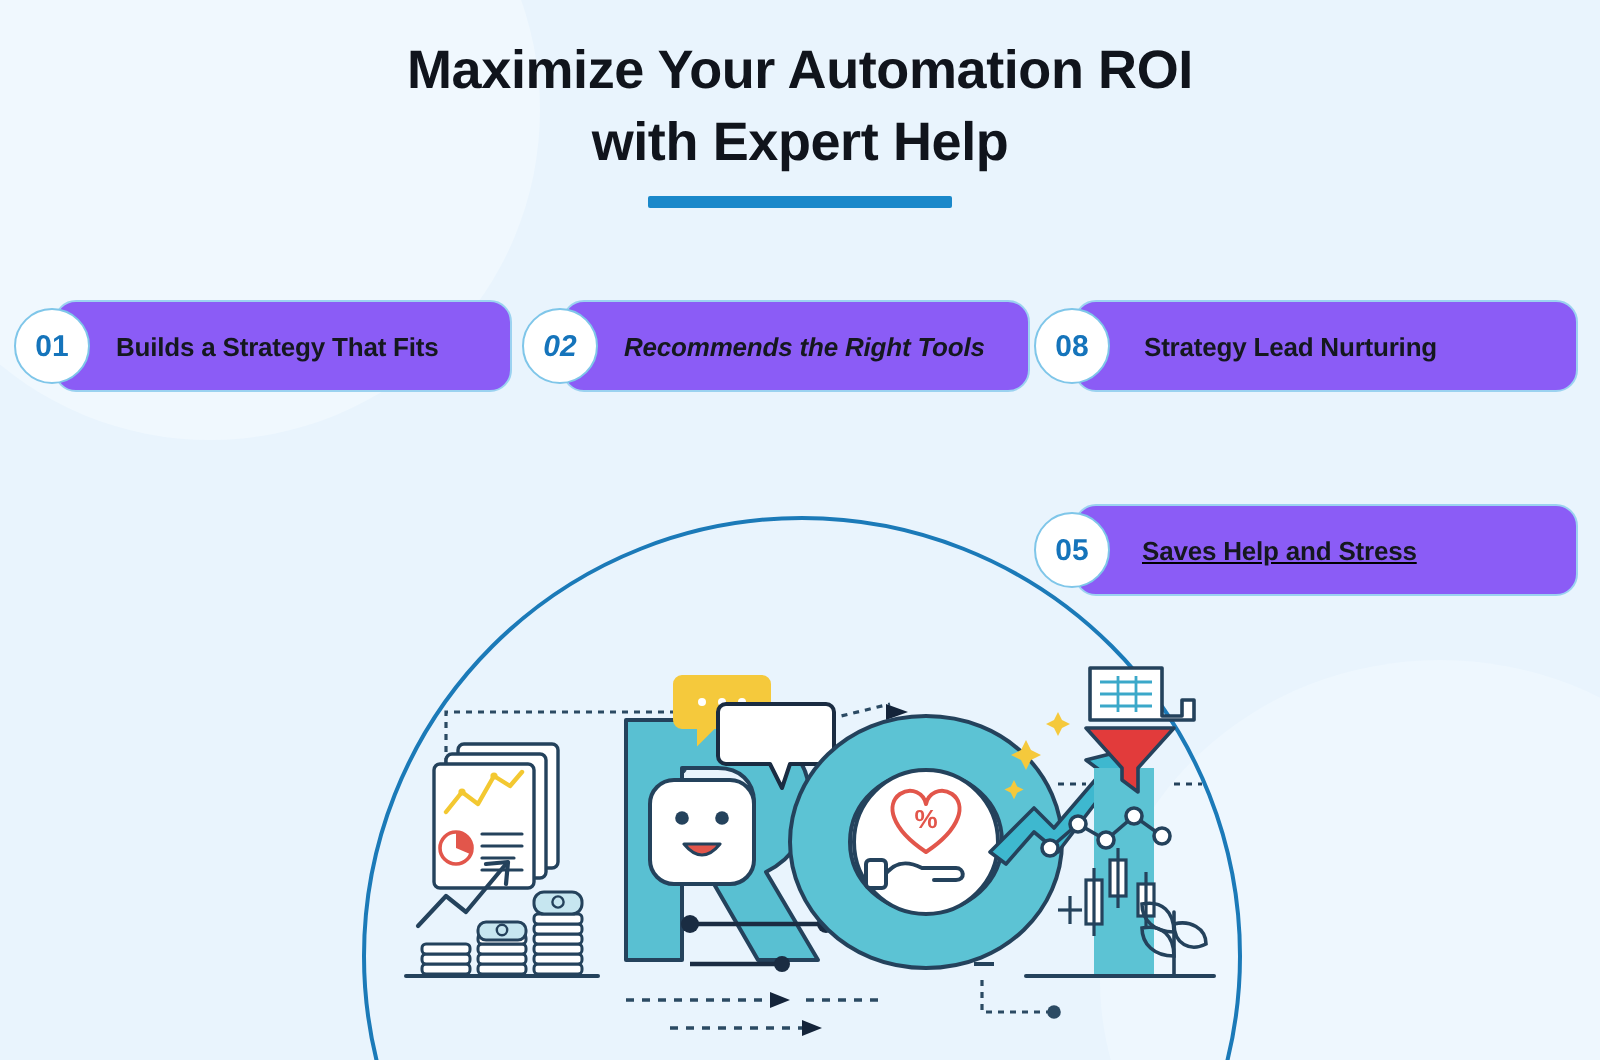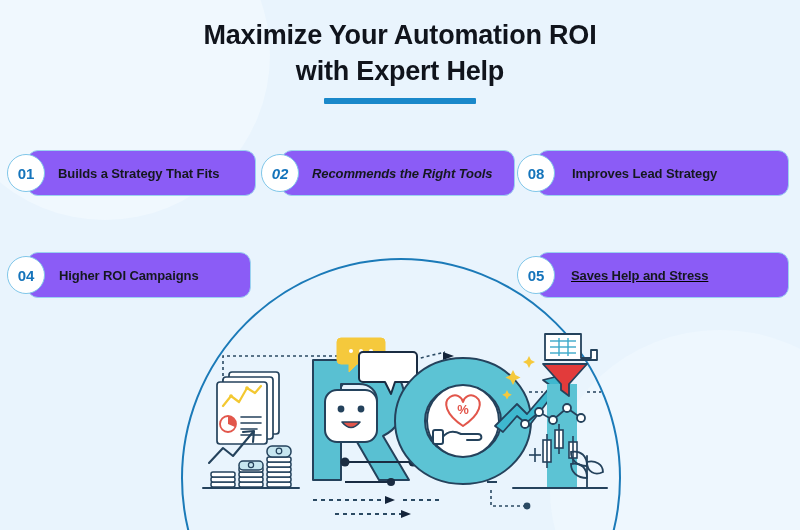--- a/index.html
+++ b/index.html
@@ -347,26 +347,22 @@
     <span class="card-label">Builds a Strategy That Fits</span>
   </div>
 
   <div class="card card-2">
     <div class="badge">02</div>
     <span class="card-label">Recommends the Right Tools</span>
   </div>
 
   <div class="card card-3">
     <div class="badge">08</div>
-    <span class="card-label">Improves Lead Strategy</span>
-  </div>
-
-  <div class="card card-4">
-    <div class="badge">04</div>
-    <span class="card-label">Higher ROI Campaigns</span>
-  </div>
+    <span class="card-label">Strategy Lead Nurturing</span>
+  </div>
+
 
   <div class="card card-5">
     <div class="badge">05</div>
     <span class="card-label">Saves Help and Stress</span>
   </div>
 
 </div>
 
 </body></html>

